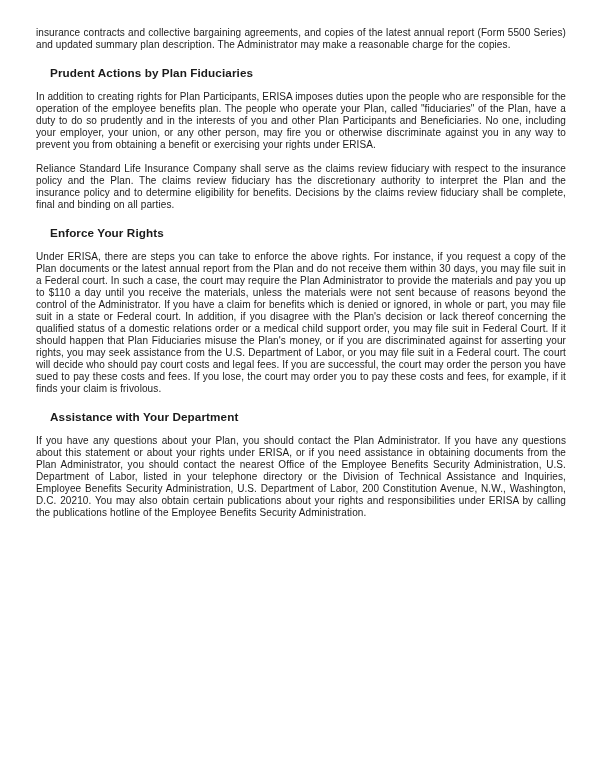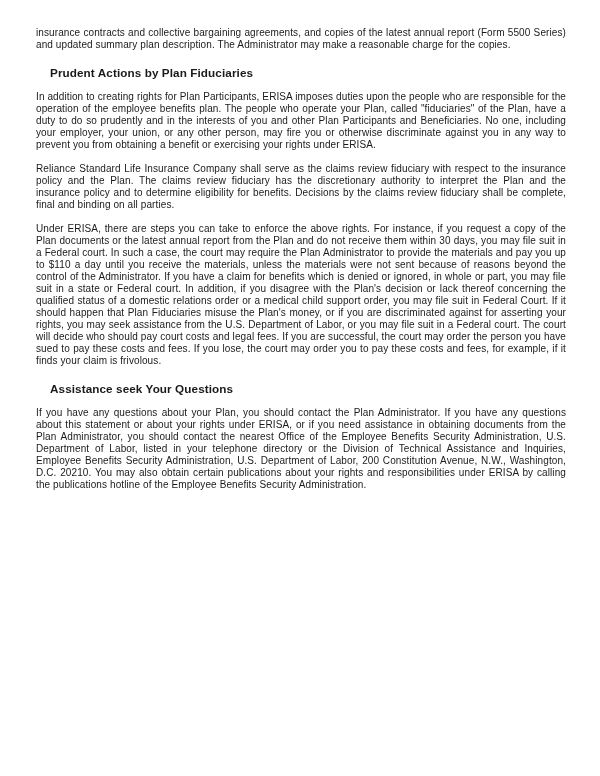--- a/index.html
+++ b/index.html
@@ -39,21 +39,22 @@
 
   <p class="para">insurance contracts and collective bargaining agreements, and copies of the latest annual report (Form 5500 Series) and updated summary plan description.  The Administrator may make a reasonable charge for the copies.</p>
 
 
   <h3 class="heading">Prudent Actions by Plan Fiduciaries</h3>
 
   <p class="para">In addition to creating rights for Plan Participants, ERISA imposes duties upon the people who are responsible for the operation of the employee benefits plan.  The people who operate your Plan, called "fiduciaries" of the Plan, have a duty to do so prudently and in the interests of you and other Plan Participants and Beneficiaries.  No one, including your employer, your union, or any other person, may fire you or otherwise discriminate against you in any way to prevent you from obtaining a benefit or exercising your rights under ERISA.</p>
 
   <p class="para">Reliance Standard Life Insurance Company shall serve as the claims review fiduciary with respect to the insurance policy and the Plan. The claims review fiduciary has the discretionary authority to interpret the Plan and the insurance policy and to determine eligibility for benefits. Decisions by the claims review fiduciary shall be complete, final and binding on all parties.</p>
 
+  <h3 class="heading">Enforce Your Rights</h3>
 
 
   <p class="para">Under ERISA, there are steps you can take to enforce the above rights.  For instance, if you request a copy of the Plan documents or the latest annual report from the Plan and do not receive them within 30 days, you may file suit in a Federal court.  In such a case, the court may require the Plan Administrator to provide the materials and pay you up to $110 a day until you receive the materials, unless the materials were not sent because of reasons beyond the control of the Administrator.  If you have a claim for benefits which is denied or ignored, in whole or part, you may file suit in a state or Federal court.  In addition, if you disagree with the Plan's decision or lack thereof concerning the qualified status of a domestic relations order or a medical child support order, you may file suit in Federal Court.  If it should happen that Plan Fiduciaries misuse the Plan's money, or if you are discriminated against for asserting your rights, you may seek assistance from the U.S. Department of Labor, or you may file suit in a Federal court.  The court will decide who should pay court costs and legal fees.  If you are successful, the court may order the person you have sued to pay these costs and fees.  If you lose, the court may order you to pay these costs and fees, for example, if it finds your claim is frivolous.</p>
 
-  <h3 class="heading">Assistance seek Your Questions</h3>
+  <h3 class="heading">Assistance with Your Department</h3>
 
   <p class="para">If you have any questions about your Plan, you should contact the Plan Administrator.  If you have any questions about this statement or about your rights under ERISA, or if you need assistance in obtaining documents from the Plan Administrator, you should contact the nearest Office of the Employee Benefits Security Administration, U.S. Department of Labor, listed in your telephone directory or the Division of Technical Assistance and Inquiries, Employee Benefits Security Administration, U.S. Department of Labor, 200 Constitution Avenue, N.W., Washington, D.C.  20210.  You may also obtain certain publications about your rights and responsibilities under ERISA by calling the publications hotline of the Employee Benefits Security Administration.</p>
 
 </div>
 
 </body></html>

